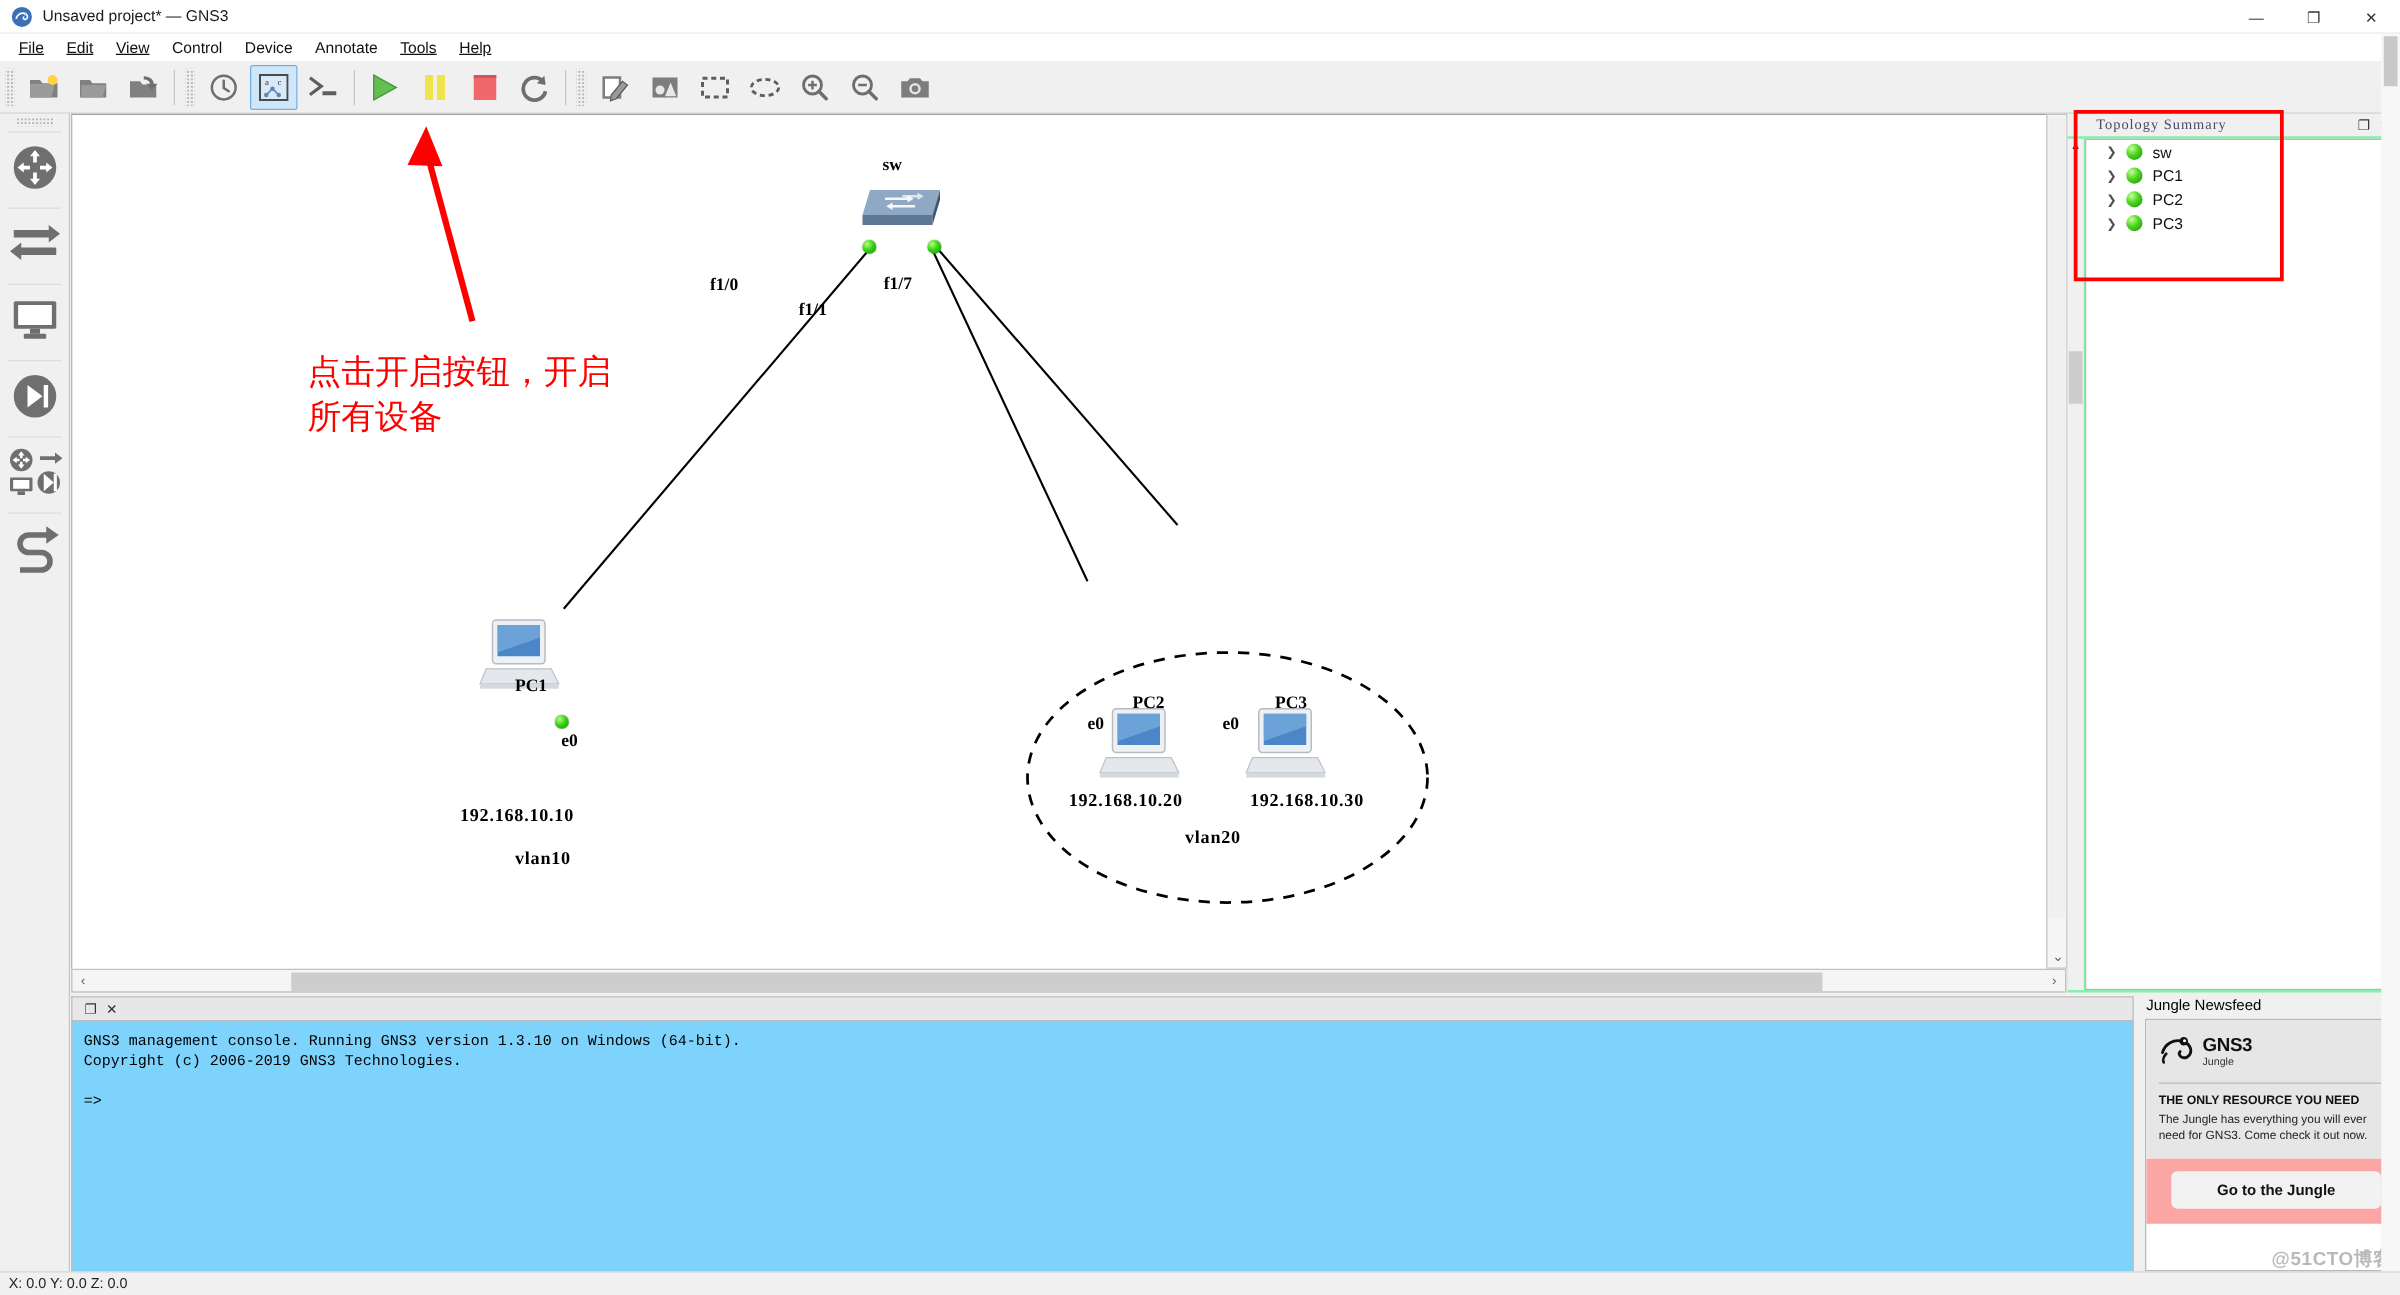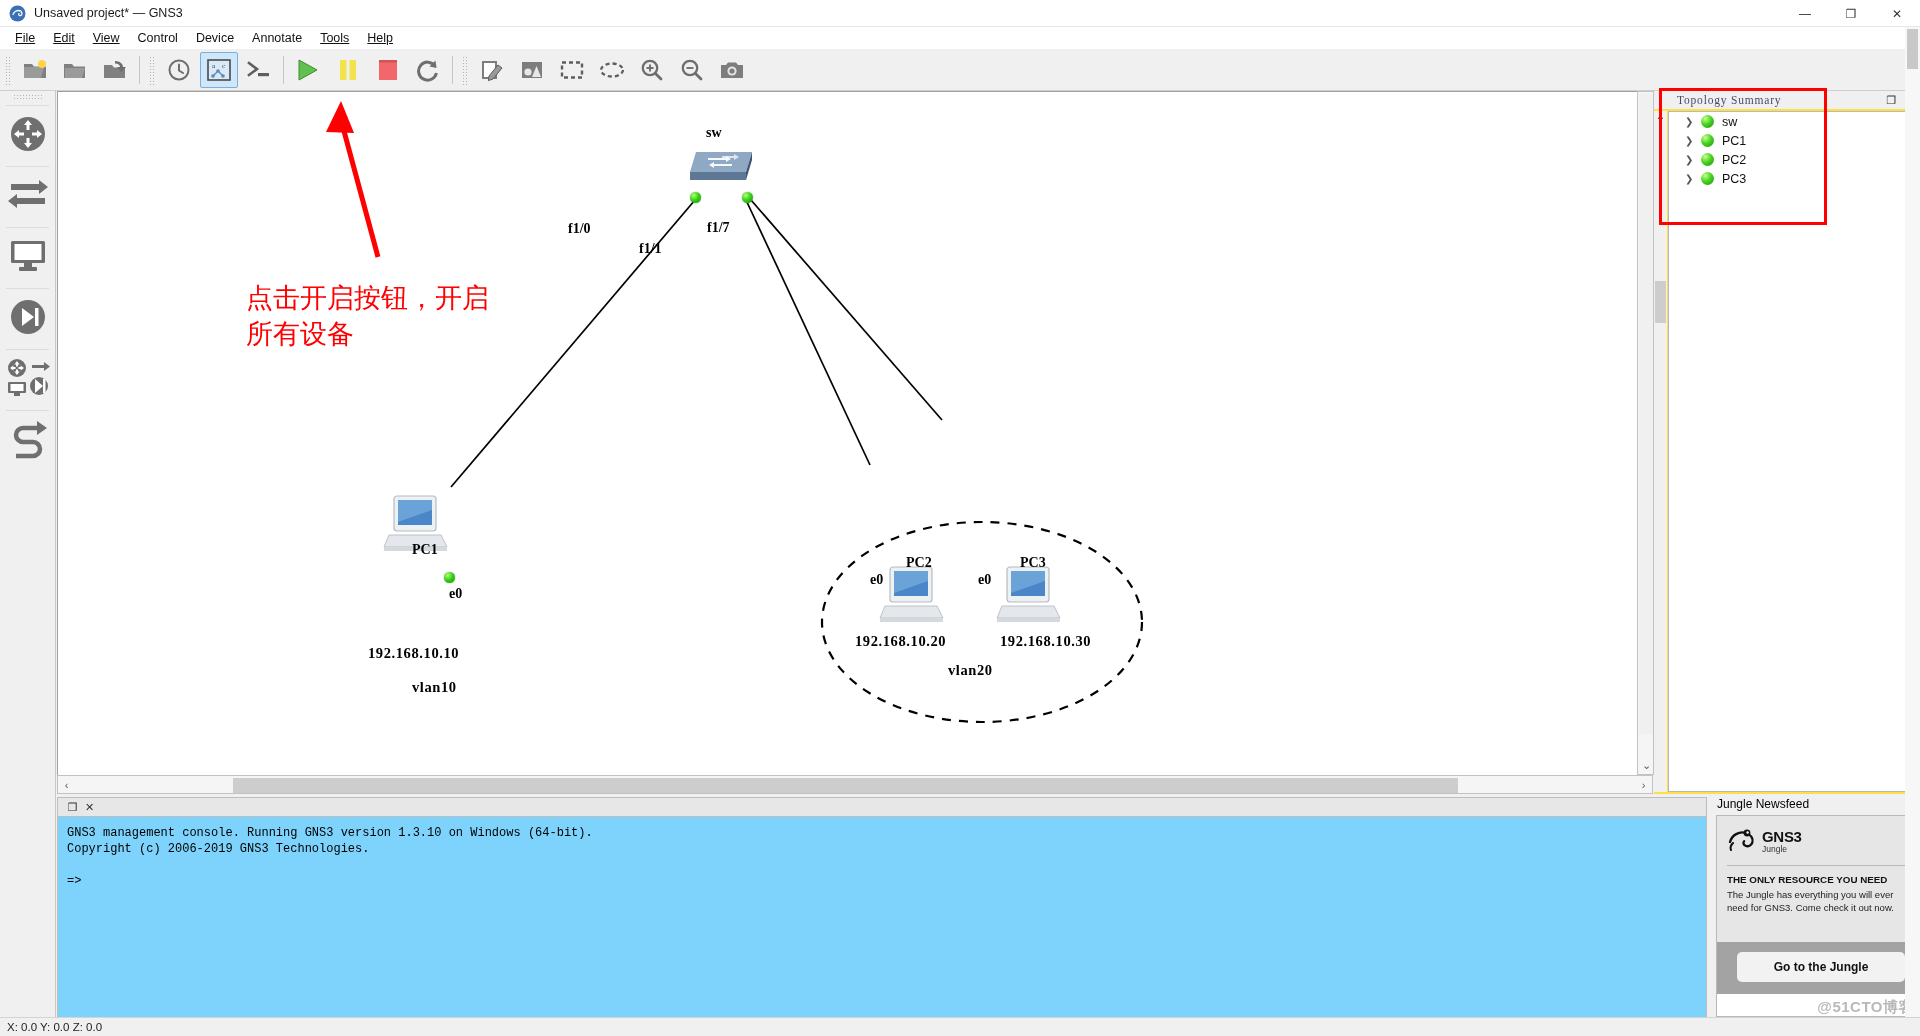--- a/index.html
+++ b/index.html
@@ -106,21 +106,21 @@
     font-size: 11px; color: #5a5a5a; }
   .hsb-thumb { position: absolute; left: 175px; top: 2px; height: 15px; width: 1225px; background: #cdcdcd; }
   .vsb {
     position: absolute; left: 1637px; top: 91px; width: 17px; height: 684px;
     background: #f5f5f5; border: 1px solid #c2c2c2;
   }
   .vsb-thumb { position: absolute; left: 1px; top: 2px; width: 14px; height: 640px; background: #f0f0f0; }
 
   
   .topo-dock {
-    position: absolute; left: 1654px; top: 91px; width: 266px; height: 703px; background: #fde047;
+    position: absolute; left: 1654px; top: 91px; width: 266px; height: 703px; background: #86efac;
   }
   .dock-title {
     height: 18px; display: flex; align-items: center; padding: 0 3px;
     background: #f0f0f0; font-size: 11.5px; color: #4a4a6a;
     font-family: "Liberation Serif", serif; letter-spacing: 0.8px;
   }
   .dock-title .t { flex: 1; padding-left: 20px; }
   .dock-btn { width: 17px; height: 16px; display:flex; align-items:center; justify-content:center;
     font-size: 11px; color: #333; }
   .topo-body {
@@ -166,28 +166,28 @@
   }
   .jungle-title {
     height: 18px; display: flex; align-items: flex-start;
     font-family: Liberation Sans, sans-serif; font-size: 12px; color: #000; padding-left: 5px;
   }
   .jungle-title .t { flex: 1; }
   .jungle-body {
     position: absolute; left: 4px; top: 18px; right: 2px; bottom: 2px;
     background: #ffffff; border: 1px solid #b8b8b8; overflow: hidden;
   }
-  .jungle-card { background: #e6e6e6; padding: 10px 10px 28px 10px; }
+  .jungle-card { background: #e6e6e6; padding: 10px 10px 12px 10px; }
   .jungle-logo { display: flex; align-items: center; gap: 5px; margin-bottom: 9px; }
   .jungle-logo-txt .g { font-size: 15px; font-weight: bold; color: #111; letter-spacing: -0.3px; line-height: 15px; }
   .jungle-logo-txt .j { font-size: 8.5px; color: #333; line-height: 10px; }
   .jungle-hr { height: 1px; background: #b9b9b9; margin: 0 0 8px 0; }
   .jungle-h { font-size: 9.8px; font-weight: bold; color: #111; margin-bottom: 4px; }
   .jungle-p { font-size: 9.5px; color: #222; line-height: 12.5px; }
-  .jungle-foot { background: #a3a3a3; padding: 10px 12px 12px 20px; }
+  .jungle-foot { background: #fca5a5; padding: 10px 12px 12px 20px; }
   .jungle-btn {
     background: #f2f2f2; border-radius: 5px; height: 30px;
     display: flex; align-items: center; justify-content: center;
     font-size: 12px; font-weight: bold; color: #111;
   }
   .watermark {
     position: absolute; right: 6px; bottom: 2px;
     font-size: 15px; font-weight: bold; color: #b9b9b9; letter-spacing: 0.5px;
   }
 

